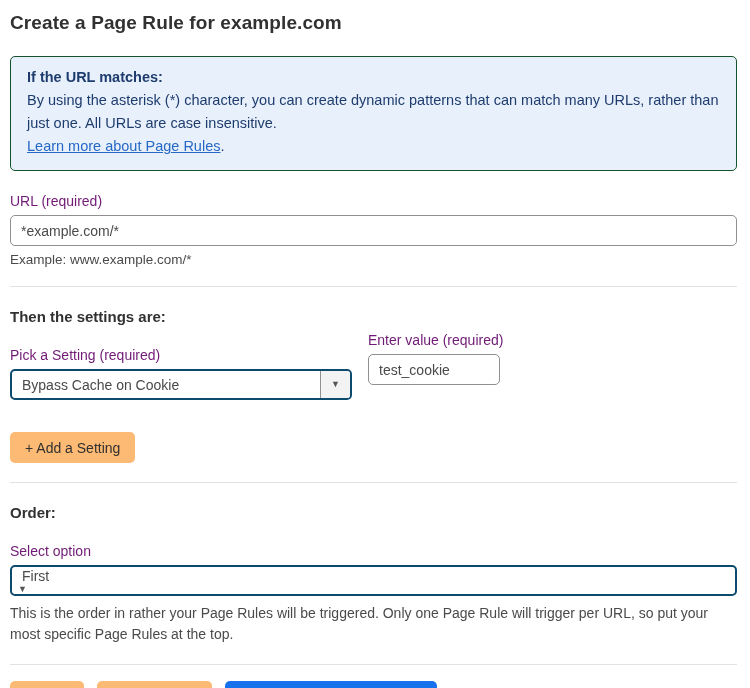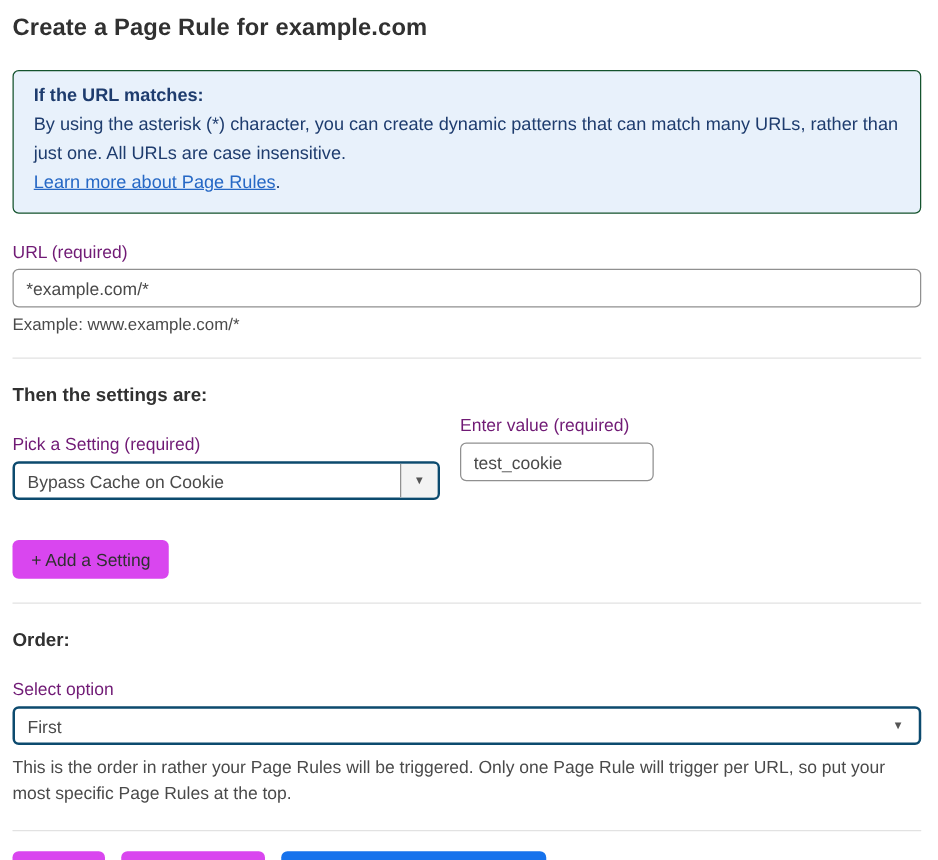--- a/index.html
+++ b/index.html
@@ -107,37 +107,37 @@
     justify-content: center;
     border-left: 1px solid #909090;
     background: #f3f3f3;
   }
   .arrow-down {
     font-size: 9px;
     color: #555555;
     line-height: 1;
   }
 
-  .value-input { width: 155px; }
+  .value-input { width: 132px; }
 
   .btn {
     display: inline-block;
     border: none;
     border-radius: 5px;
     height: 31px;
     padding: 0 15px;
     font-size: 14px;
     font-family: "Liberation Sans", "DejaVu Sans", sans-serif;
     cursor: pointer;
   }
-  .btn-gray { background: #d946ef; color: #303030; }
+  .btn-gray { background: #fdba74; color: #303030; }
   .btn-add { margin-top: 32px; }
   .btn-primary { background: #1672ec; color: #ffffff; padding: 0 18px; }
 
-  .order-select { margin-top: 6px; }
+  .order-select { margin-top: 6px; flex-direction: column; }
   .order-select .select-plain-arrow {
     display: flex;
     align-items: center;
     padding: 0 12px 0 6px;
   }
 
   .order-helper {
     margin-top: 7px;
     font-size: 14px;
     line-height: 21px;

